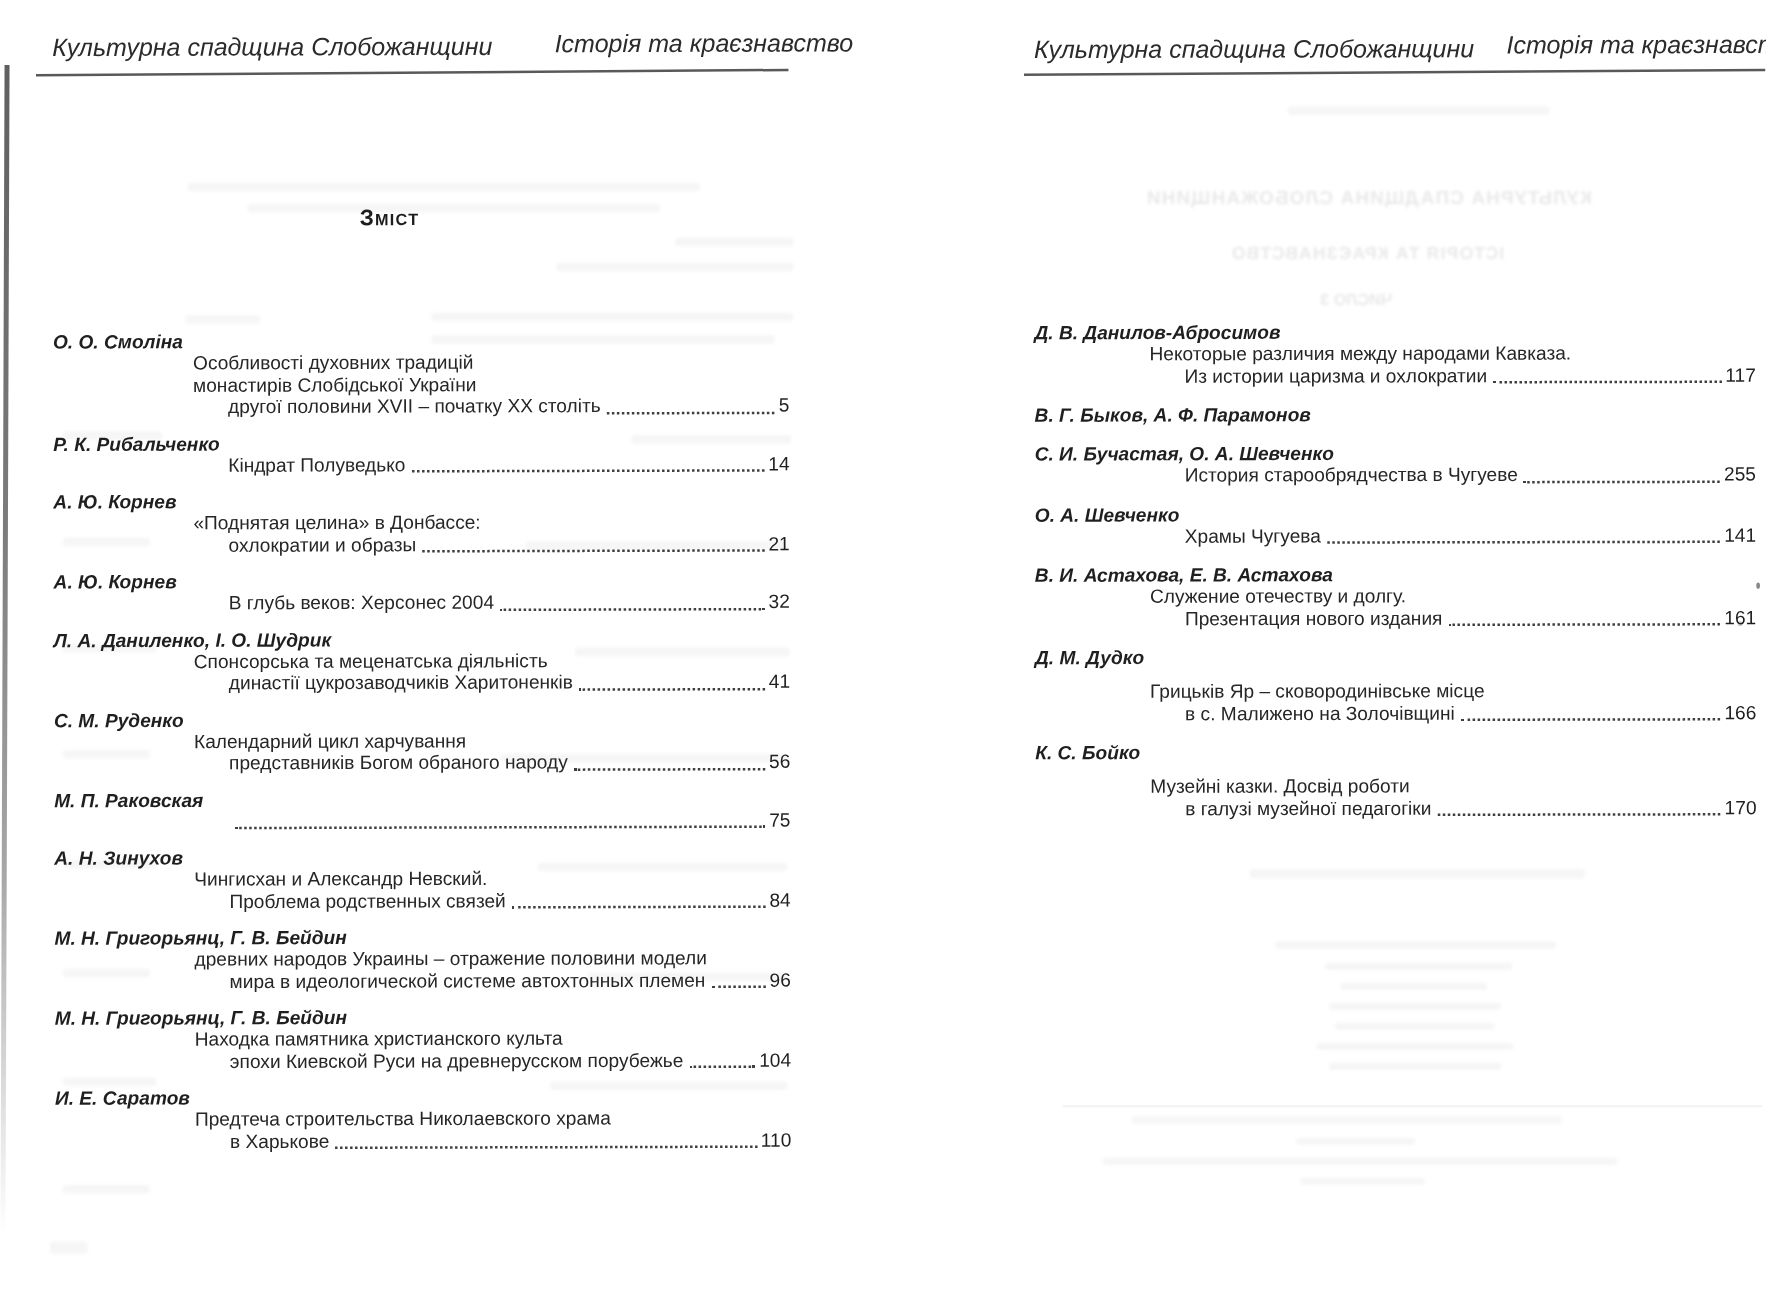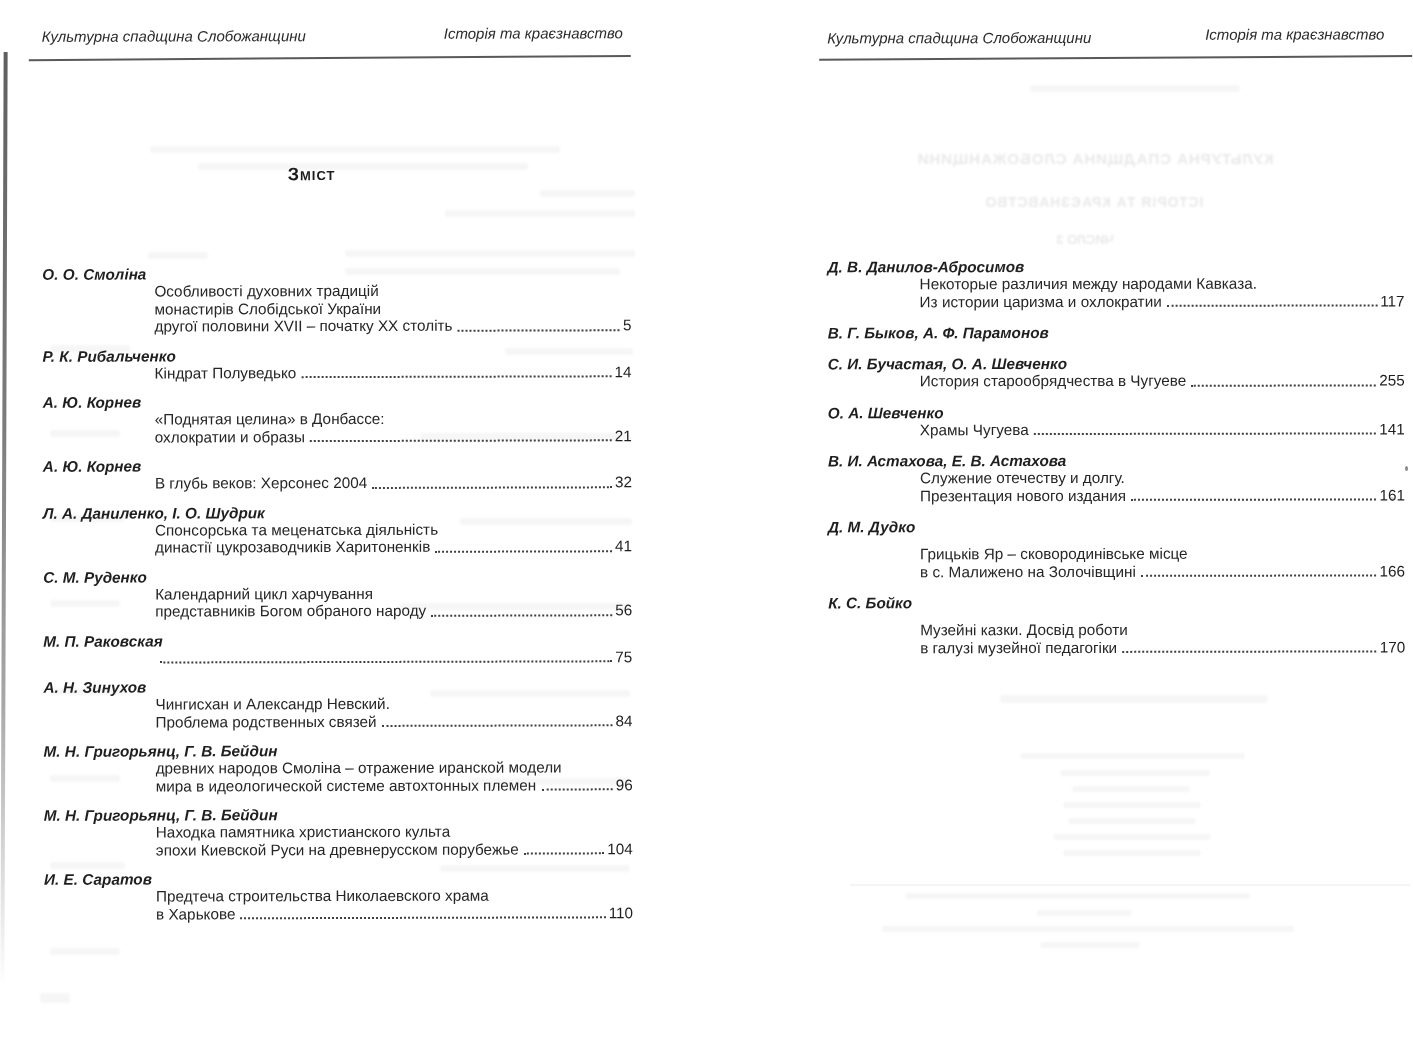--- a/index.html
+++ b/index.html
@@ -6,21 +6,21 @@
   body {
     width:1413px; height:1047px; position:relative; overflow:hidden;
     background:#ffffff;
     font-family:"Liberation Sans", sans-serif;
     color:#222;
   }
   .page { position:absolute; top:0; height:1047px; }
   .page-left  { left:0;   width:706px; transform:rotate(-0.15deg); }
   .page-right { left:707px; width:706px; transform:rotate(-0.1deg); }
 
-  .running-head { position:absolute; font-style:italic; font-size:15px; color:#2b2b2b; white-space:nowrap; }
+  .running-head { position:absolute; font-style:italic; font-size:20px; color:#2b2b2b; white-space:nowrap; }
   .rh-series-l { left:43px;  top:27px; }
   .rh-topic-l  { left:445px; top:25px; }
   .rh-series-r { left:121px; top:29px; }
   .rh-topic-r  { left:499px; top:26px; }
 
   .head-rule { position:absolute; height:2px; background:#3c3c3c; opacity:.85; transform:rotate(-0.25deg); }
   .head-rule-l { left:30px;  top:57px; width:602px; }
   .head-rule-r { left:113px; top:57px; width:593px; }
 
   .toc { position:absolute; }
@@ -36,21 +36,21 @@
   .entry { margin-bottom:12px; }
   .page-right .entry { margin-bottom:14px; }
   .entry .author {
     font-weight:bold; font-style:italic; font-size:15.3px;
     line-height:17px; color:#1f1f1f; white-space:nowrap;
   }
   .entry .lines { margin-left:112px; }
   .page-right .entry .lines { margin-left:92px; }
   .entry.gap .lines { margin-top:10px; }
   .entry .line { font-size:15.3px; line-height:17.5px; color:#262626; white-space:nowrap; }
-  .entry .lastline { display:flex; align-items:flex-end; white-space:nowrap; }
+  .entry .lastline { display:flex; align-items:flex-end; white-space:nowrap;margin-left:28px; }
   .entry .leader { flex:1; border-bottom:2px dotted #3f3f3f; margin:0 3px 3px 5px; min-width:20px; }
   .entry .pagenum { font-size:15.3px; color:#1f1f1f; }
 
   
   .edge-line {
     position:absolute; left:2px; top:52px; width:4px; height:935px;
     background:linear-gradient(#444 0%, #666 40%, #9a9a9a 70%, rgba(150,150,150,0) 100%);
     transform:rotate(0.2deg); filter:blur(0.4px); opacity:.85;
   }
   .ghost-bar {
@@ -157,21 +157,21 @@
             <div class="line lastline">
               <span>Проблема родственных связей</span>
               <span class="leader"></span>
               <span class="pagenum">84</span>
             </div>
           </div>
         </div>
         <div class="entry">
           <div class="author">М. Н. Григорьянц, Г. В. Бейдин</div>
           <div class="lines">
-            <div class="line">древних народов Смоліна – отражение иранской модели</div>
+            <div class="line">древних народов Украины – отражение половини модели</div>
             <div class="line lastline">
               <span>мира в идеологической системе автохтонных племен</span>
               <span class="leader"></span>
               <span class="pagenum">96</span>
             </div>
           </div>
         </div>
         <div class="entry">
           <div class="author">М. Н. Григорьянц, Г. В. Бейдин</div>
           <div class="lines">

